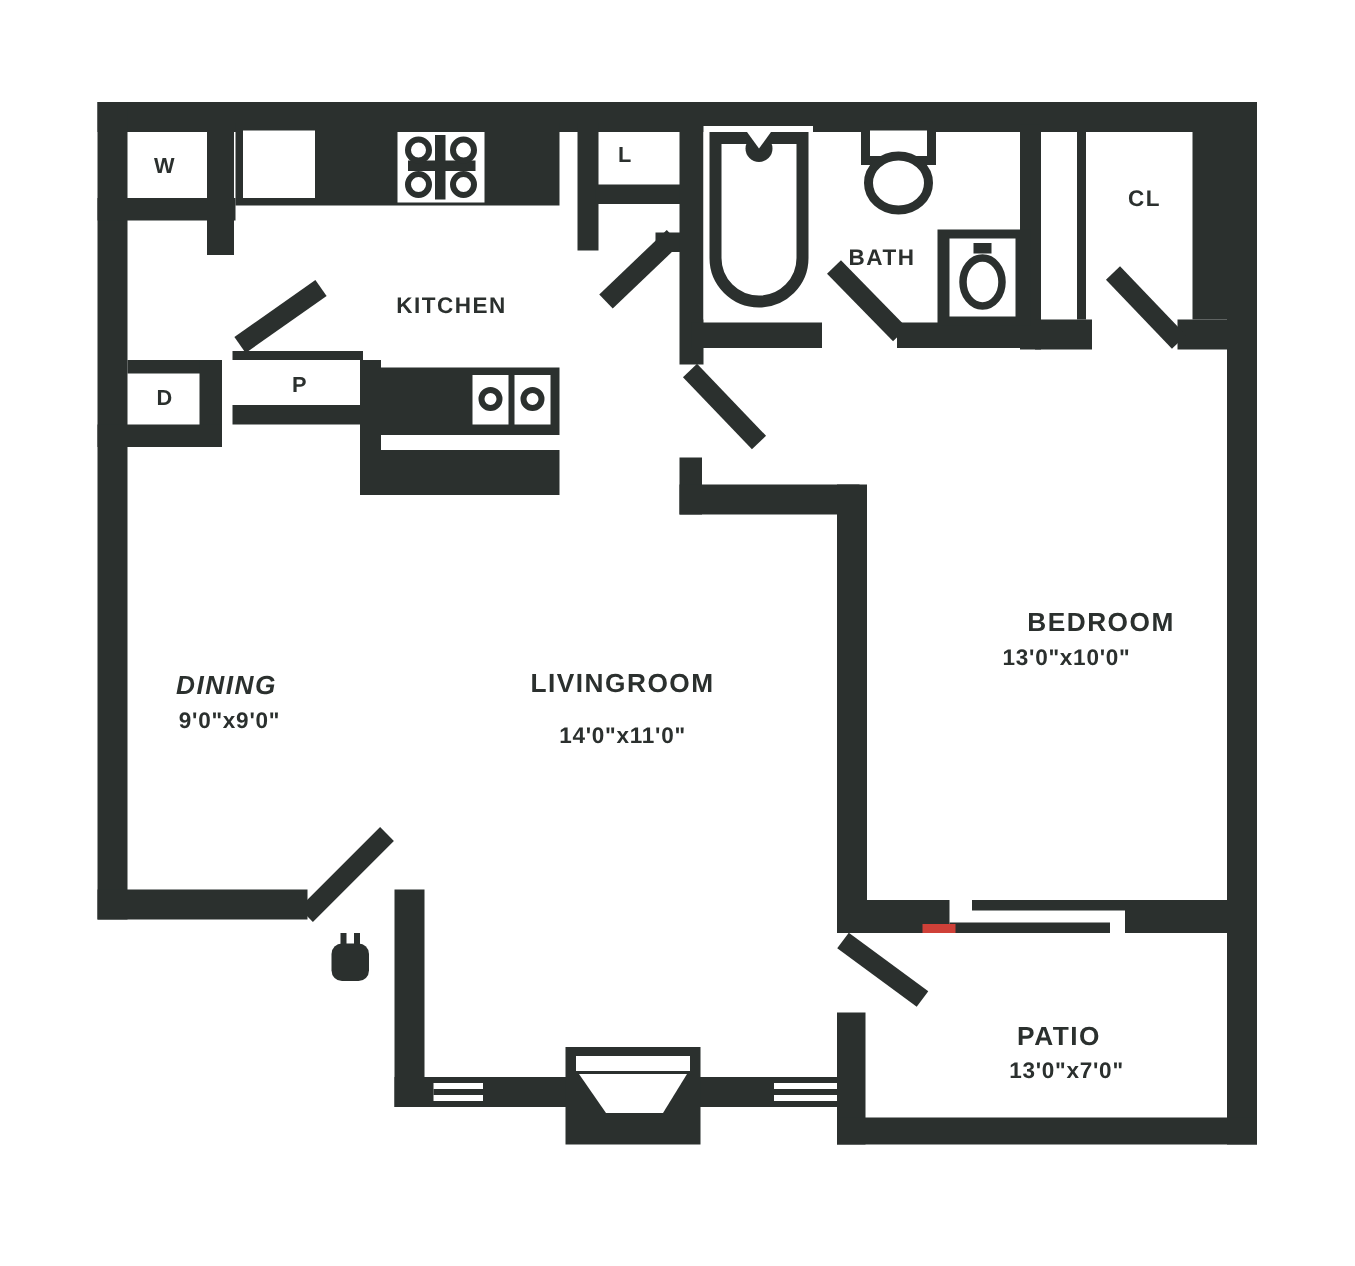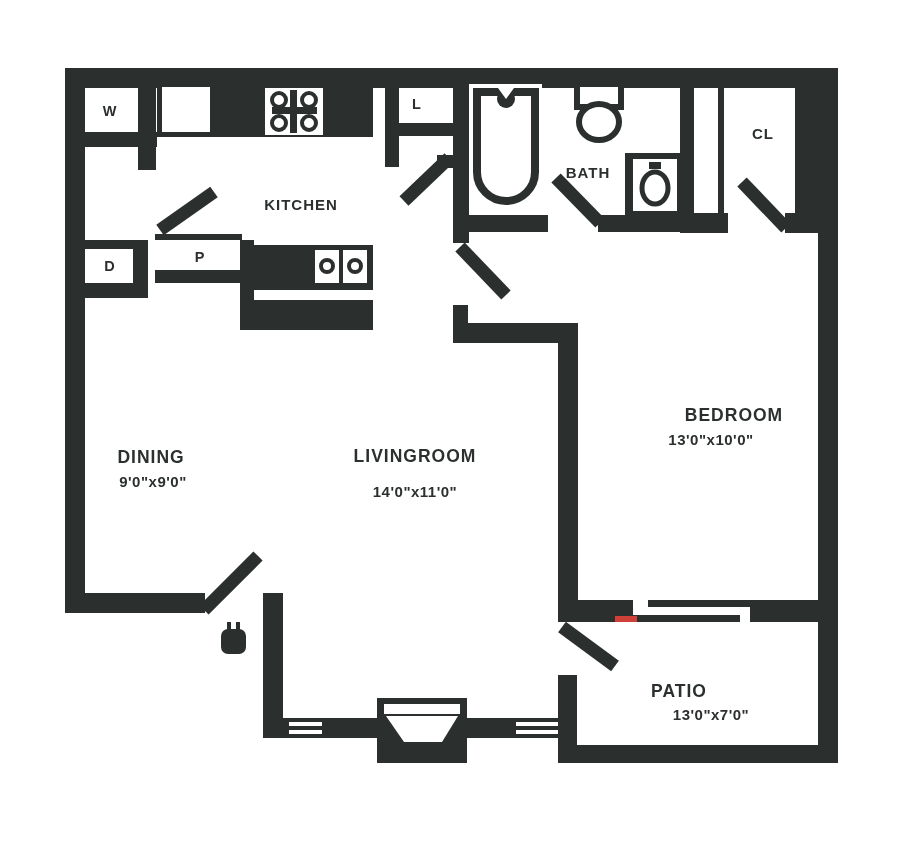--- a/index.html
+++ b/index.html
@@ -146,25 +146,25 @@
   </svg>
 
   <div class="lbl tiny-lbl" style="left:110px;top:111px;">W</div>
   <div class="lbl tiny-lbl" style="left:110px;top:266px;">D</div>
   <div class="lbl tiny-lbl" style="left:200px;top:257px;">P</div>
   <div class="lbl tiny-lbl" style="left:417px;top:104px;">L</div>
   <div class="lbl small-lbl" style="left:301px;top:180px;margin-top:24px;">KITCHEN</div>
   <div class="lbl small-lbl" style="left:588px;top:172px;">BATH</div>
   <div class="lbl small-lbl" style="left:763px;top:133px;">CL</div>
 
-  <div class="lbl room-name" style="left:151px;top:457px;">DINING</div>
+  <div class="lbl room-name" style="left:151px;top:457px;font-style:italic;">DINING</div>
   <div class="lbl room-dims" style="left:153px;top:481px;">9'0"x9'0"</div>
 
   <div class="lbl room-name" style="left:415px;top:456px;">LIVINGROOM</div>
   <div class="lbl room-dims" style="left:415px;top:491px;">14'0"x11'0"</div>
 
   <div class="lbl room-name" style="left:711px;top:415px;padding-left:46px;">BEDROOM</div>
   <div class="lbl room-dims" style="left:711px;top:439px;">13'0"x10'0"</div>
 
-  <div class="lbl room-name" style="left:679px;top:691px;">PATIO</div>
+  <div class="lbl room-name" style="left:706px;top:691px;">PATIO</div>
   <div class="lbl room-dims" style="left:711px;top:714px;">13'0"x7'0"</div>
 
 </div>
 
 </body></html>

